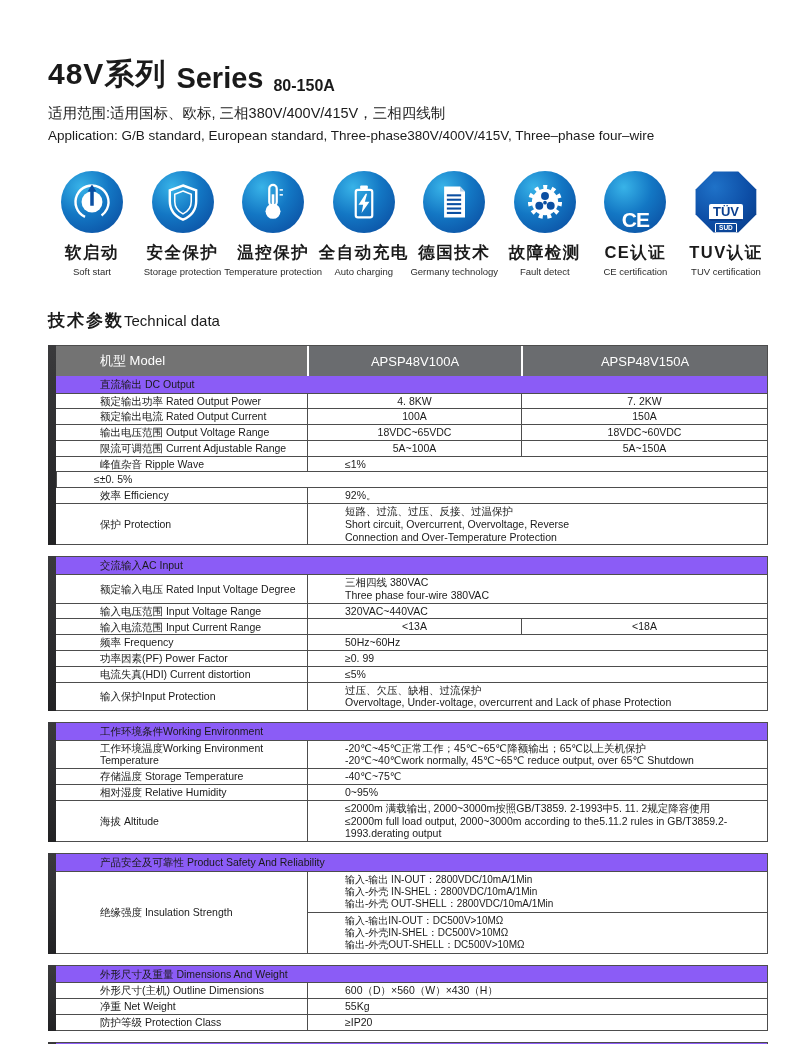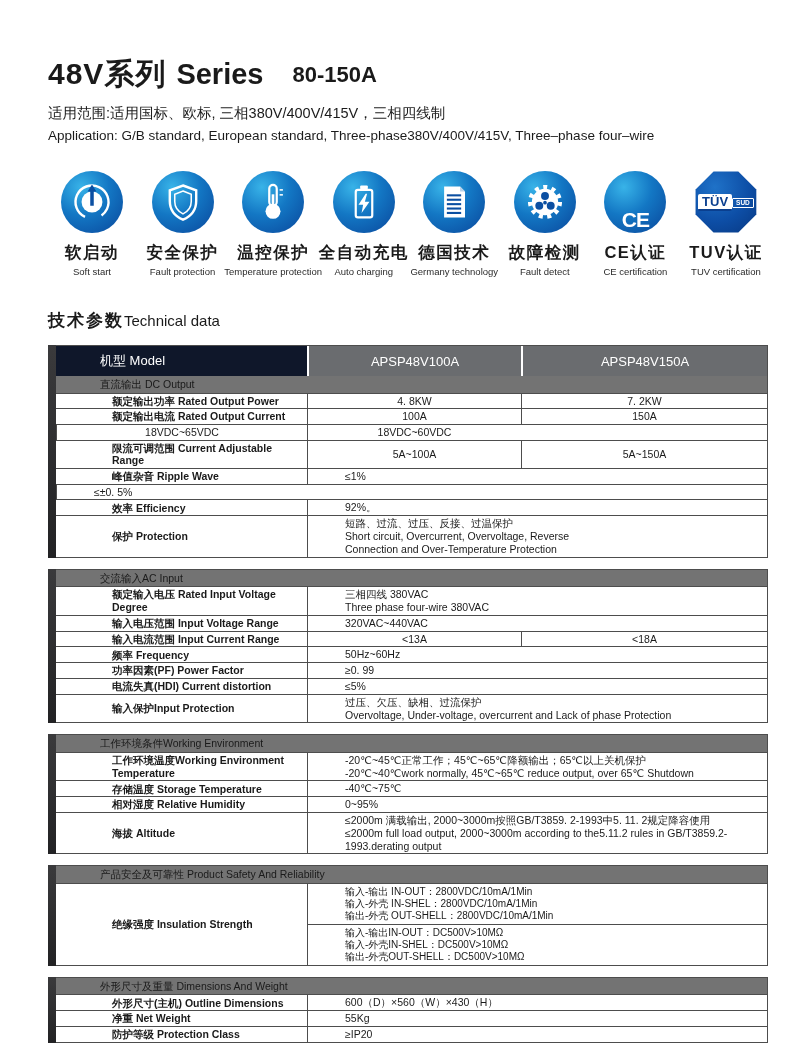--- a/index.html
+++ b/index.html
@@ -4,68 +4,68 @@
 <style>
   * { margin:0; padding:0; box-sizing:border-box; }
   html,body { background:#ffffff; }
   body {
     width:800px; height:1044px; position:relative; overflow:hidden;
     font-family:"Liberation Sans","DejaVu Sans",sans-serif; color:#1a1a1a;
   }
   .page { padding:54px 30px 0 48px; }
 
   
-  .title-row { display:flex; align-items:center; gap:10px; }
+  .title-row { display:flex; align-items:flex-end; gap:10px; }
   .title-zh { font-size:30px; font-weight:bold; letter-spacing:1px; }
   .title-en { font-size:29px; font-weight:bold; }
-  .title-range { font-size:22px; font-weight:bold;margin-left:19px; }
+  .title-range { font-size:16px; font-weight:bold; }
   .sub-zh { margin-top:9px; font-size:14.5px; color:#1b1b1b; }
   .sub-en { margin-top:5px; font-size:13.5px; color:#1b1b1b; }
 
   
   .features { margin-top:28px; display:flex; justify-content:space-between; width:722px; }
   .feature { width:88px; display:flex; flex-direction:column; align-items:center; }
   .ficon { width:62px; height:62px; border-radius:50%;
     background:radial-gradient(circle at 32% 26%, #38b3e8 0%, #1377c4 45%, #0b4fa2 90%);
     display:flex; align-items:center; justify-content:center; }
   .ficon svg { width:44px; height:44px; display:block; }
   .ficon.octagon { border-radius:8px;
     clip-path:polygon(30% 1%, 70% 1%, 99% 30%, 99% 70%, 70% 99%, 30% 99%, 1% 70%, 1% 30%);
     background:radial-gradient(circle at 32% 26%, #1f72c8 0%, #0d4ea6 55%, #083a85 95%);
-    flex-direction:row; }
+    flex-direction:column;justify-content:flex-end; }
   .ce-text { color:#fff; font-weight:bold; font-size:21px; letter-spacing:-1px;margin-top:36px; }
   .tuv-top { background:#fff; color:#0a3f8f; font-weight:bold; font-size:13px;
     line-height:15px; padding:0 4px; border-radius:2px; border-bottom:2px solid #0a3f8f; }
   .tuv-sud { margin-top:2px; border:1px solid #fff; color:#fff; font-size:6.5px;
     font-weight:bold; line-height:8px; padding:0 3px; border-radius:1px; }
   .fzh { margin-top:9px; font-size:16.5px; font-weight:bold; letter-spacing:1.5px; white-space:nowrap; }
   .fen { margin-top:2px; font-size:9.5px; color:#2a2a2a; white-space:nowrap; }
 
   
   .tech-heading { margin-top:32px; display:flex; align-items:baseline; }
   .tech-zh { font-size:17px; font-weight:bold; letter-spacing:2px; }
   .tech-en { font-size:15px; }
 
   
   #tables { margin-top:13px; width:720px; }
   .tblock { display:flex; margin-bottom:11px; }
   .tbar { width:8px; background:linear-gradient(180deg,#3a3a3c,#222224); flex:0 0 8px; }
   .tcontent { flex:1; border:1px solid #4d4d4d; border-left:none; }
-  .theader { display:grid; grid-template-columns:251px 214px 1fr; background:#0f172a;
+  .theader { display:grid; grid-template-columns:251px 214px 1fr; background:#737373;
     color:#fff; height:30px; align-items:center; font-size:13px; }
   .theader .hl { padding-left:44px; }
   .theader .hv { text-align:right; border-left:2px solid #fff; height:100%;
     display:flex; align-items:center; justify-content:center; background:#6a6c6f; }
-  .tsection { background:#737373; font-size:10.5px; padding:2px 6px 2px 44px;
+  .tsection { background:#8b5cf6; font-size:10.5px; padding:2px 6px 2px 44px;
     border-bottom:1px solid #4d4d4d; line-height:12.5px; }
   .trow { display:grid; border-bottom:1px solid #4d4d4d; min-height:15px; font-size:10.5px; }
   .trow:last-child, .tsection:last-child { border-bottom:none; }
   .trow.split { grid-template-columns:251px 214px 1fr; }
   .trow.merged, .trow.ins { grid-template-columns:251px 1fr; }
-  .tlabel { padding:1px 6px 1px 56px; display:flex; align-items:center; line-height:12.5px;font-weight:bold; }
+  .tlabel { padding:1px 6px 1px 44px; display:flex; align-items:center; line-height:12.5px; }
   .tval { border-left:1px solid #4d4d4d; padding:1px 24px; line-height:12.8px;
     display:flex; align-items:center; white-space:pre-line; }
   .tval.center { justify-content:center; text-align:center; }
   .tval.lead { padding-left:37px; }
   .ins-col { border-left:1px solid #4d4d4d; display:flex; flex-direction:column; }
   .ins-cell { padding:2px 6px 2px 37px; font-size:10px; line-height:12px; white-space:pre-line; }
   .ins-cell + .ins-cell { border-top:1px solid #4d4d4d; }
 </style>
 </head>
 <body>
@@ -95,21 +95,21 @@
     </div>
 
     <div class="feature">
       <div class="ficon">
         <svg viewBox="0 0 40 40">
           <path d="M20 5 L32 9.5 V19 C32 27.5 27 33 20 36 C13 33 8 27.5 8 19 V9.5 Z" fill="none" stroke="#fff" stroke-width="2.2"></path>
           <path d="M20 10 L27.5 13 V19.5 C27.5 25 24.5 28.5 20 30.8 C15.5 28.5 12.5 25 12.5 19.5 V13 Z" fill="none" stroke="#fff" stroke-width="1.4"></path>
         </svg>
       </div>
       <div class="fzh">安全保护</div>
-      <div class="fen">Fault protection</div>
+      <div class="fen">Storage protection</div>
     </div>
 
     <div class="feature">
       <div class="ficon">
         <svg viewBox="0 0 40 40">
           <rect x="16.6" y="4.5" width="6.8" height="19" rx="3.4" fill="none" stroke="#fff" stroke-width="2"></rect>
           <circle cx="20" cy="28.5" r="6.8" fill="#fff"></circle>
           <rect x="18.8" y="13" width="2.4" height="13" fill="#fff"></rect>
           <line x1="26" y1="9" x2="29" y2="9" stroke="#fff" stroke-width="1.4"></line>
           <line x1="26" y1="13.5" x2="29" y2="13.5" stroke="#fff" stroke-width="1.4"></line>
@@ -200,20 +200,21 @@
             <div class="tlabel">额定输出功率 Rated Output Power</div>
             <div class="tval center">4. 8KW</div>
             <div class="tval center">7. 2KW</div>
           </div>
           <div class="trow split">
             <div class="tlabel">额定输出电流 Rated Output Current</div>
             <div class="tval center">100A</div>
             <div class="tval center">150A</div>
           </div>
           <div class="trow split">
+            <div class="tlabel">输出电压范围 Output Voltage Range</div>
             <div class="tval center">18VDC~65VDC</div>
             <div class="tval center">18VDC~60VDC</div>
           </div>
           <div class="trow split">
             <div class="tlabel">限流可调范围  Current Adjustable Range</div>
             <div class="tval center">5A~100A</div>
             <div class="tval center">5A~150A</div>
           </div>
           <div class="trow merged">
             <div class="tlabel">峰值杂音 Ripple Wave</div>

